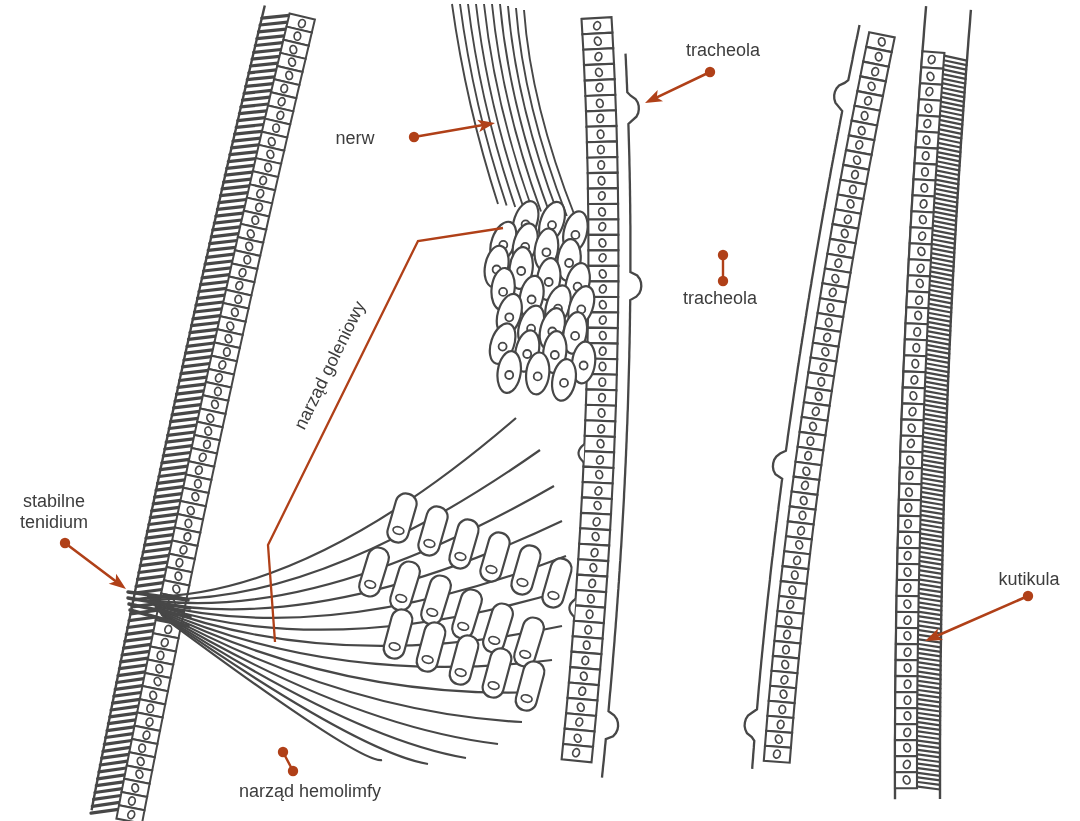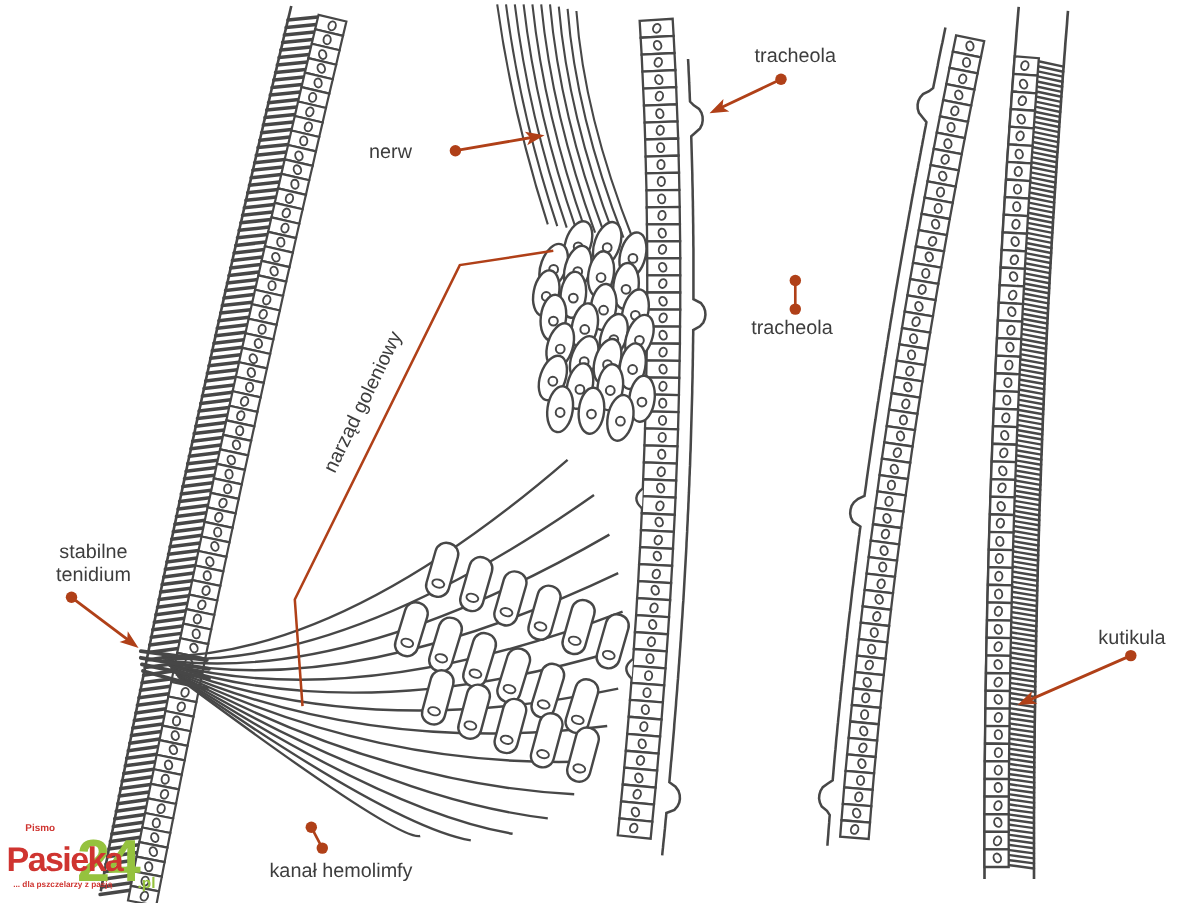--- a/index.html
+++ b/index.html
@@ -913,29 +913,22 @@
     </svg>
 
   <div class="label" style="left:655px;top:40px;width:136px;">tracheola</div>
 
   <div class="label" style="left:320px;top:128px;width:70px;">nerw</div>
 
   <div class="label rotated" style="left:230px;top:355px;width:200px;">narząd goleniowy</div>
 
   <div class="label" style="left:645px;top:288px;width:150px;">tracheola</div>
 
-  <div class="label two-line" style="left:0px;top:491px;width:108px;margin-left:31px;">
+  <div class="label two-line" style="left:0px;top:491px;width:108px;">
     <div>stabilne</div>
     <div>tenidium</div>
   </div>
 
   <div class="label" style="left:963px;top:569px;width:132px;">kutikula</div>
 
-  <div class="label" style="left:219px;top:781px;width:182px;">kanał hemolimfy</div>
+  <div class="label" style="left:219px;top:781px;width:182px;">narząd hemolimfy</div>
 
-  <div class="logo">
-    <div class="logo-pismo">Pismo</div>
-    <div class="logo-number">24</div>
-    <div class="logo-name">Pasieka</div>
-    <div class="logo-domain">.pl</div>
-    <div class="logo-tagline">... dla pszczelarzy z pasją</div>
-  </div>
 </div>
 
 </body></html>

